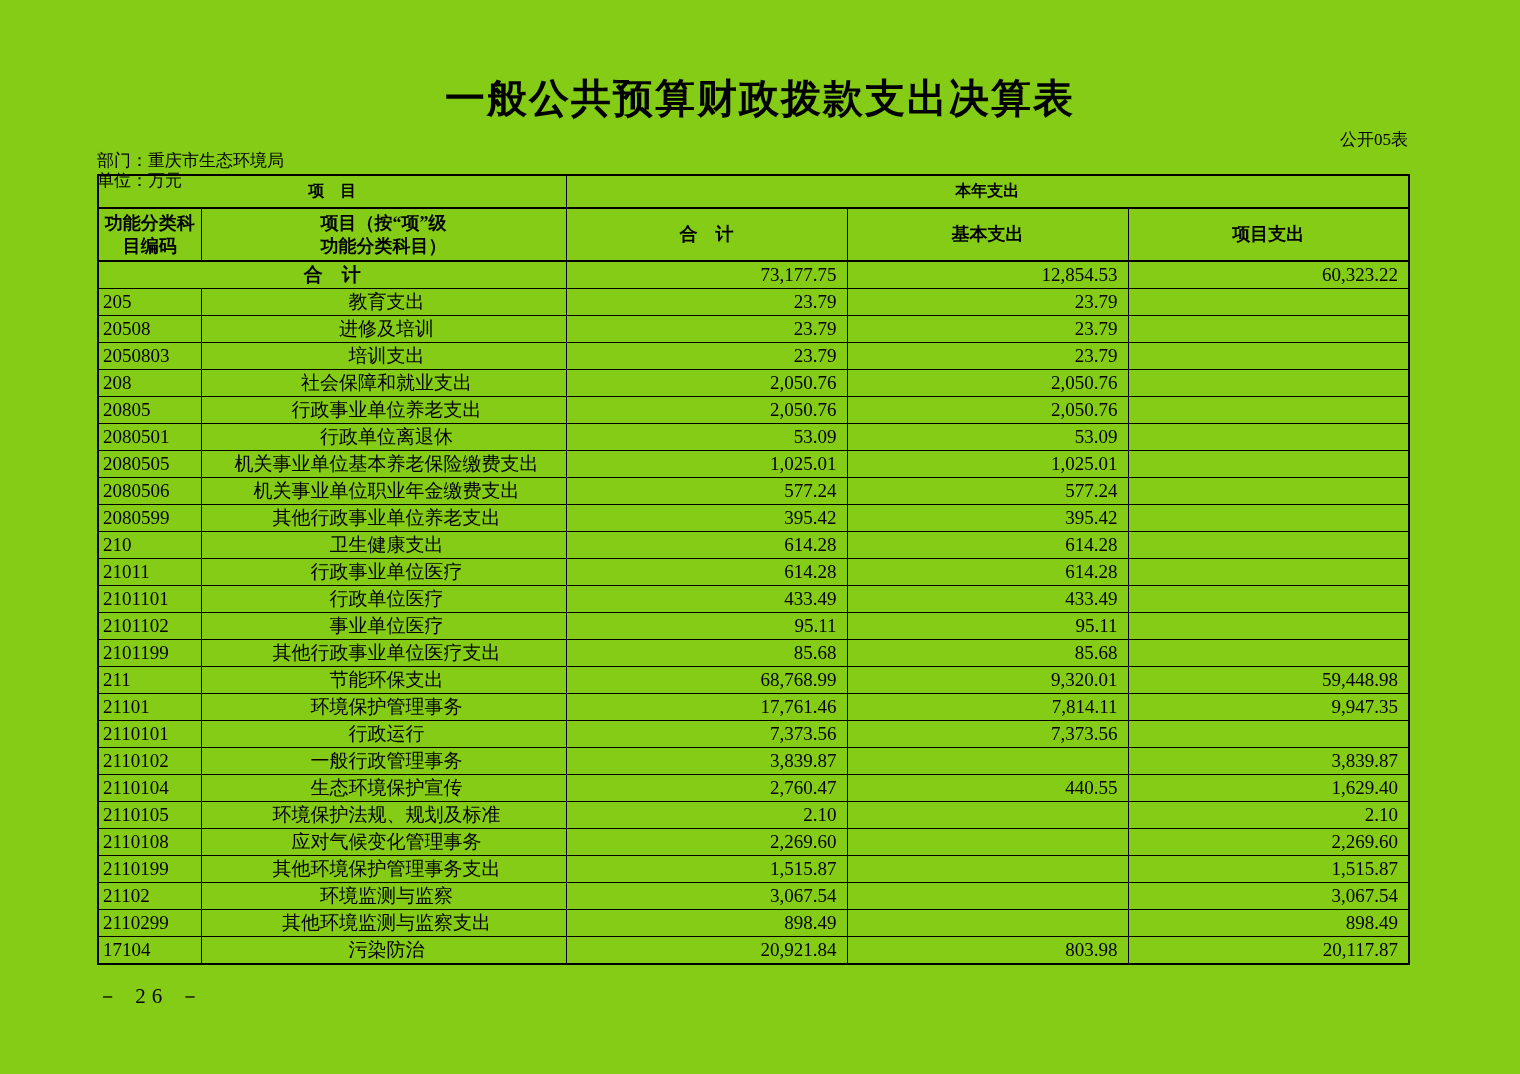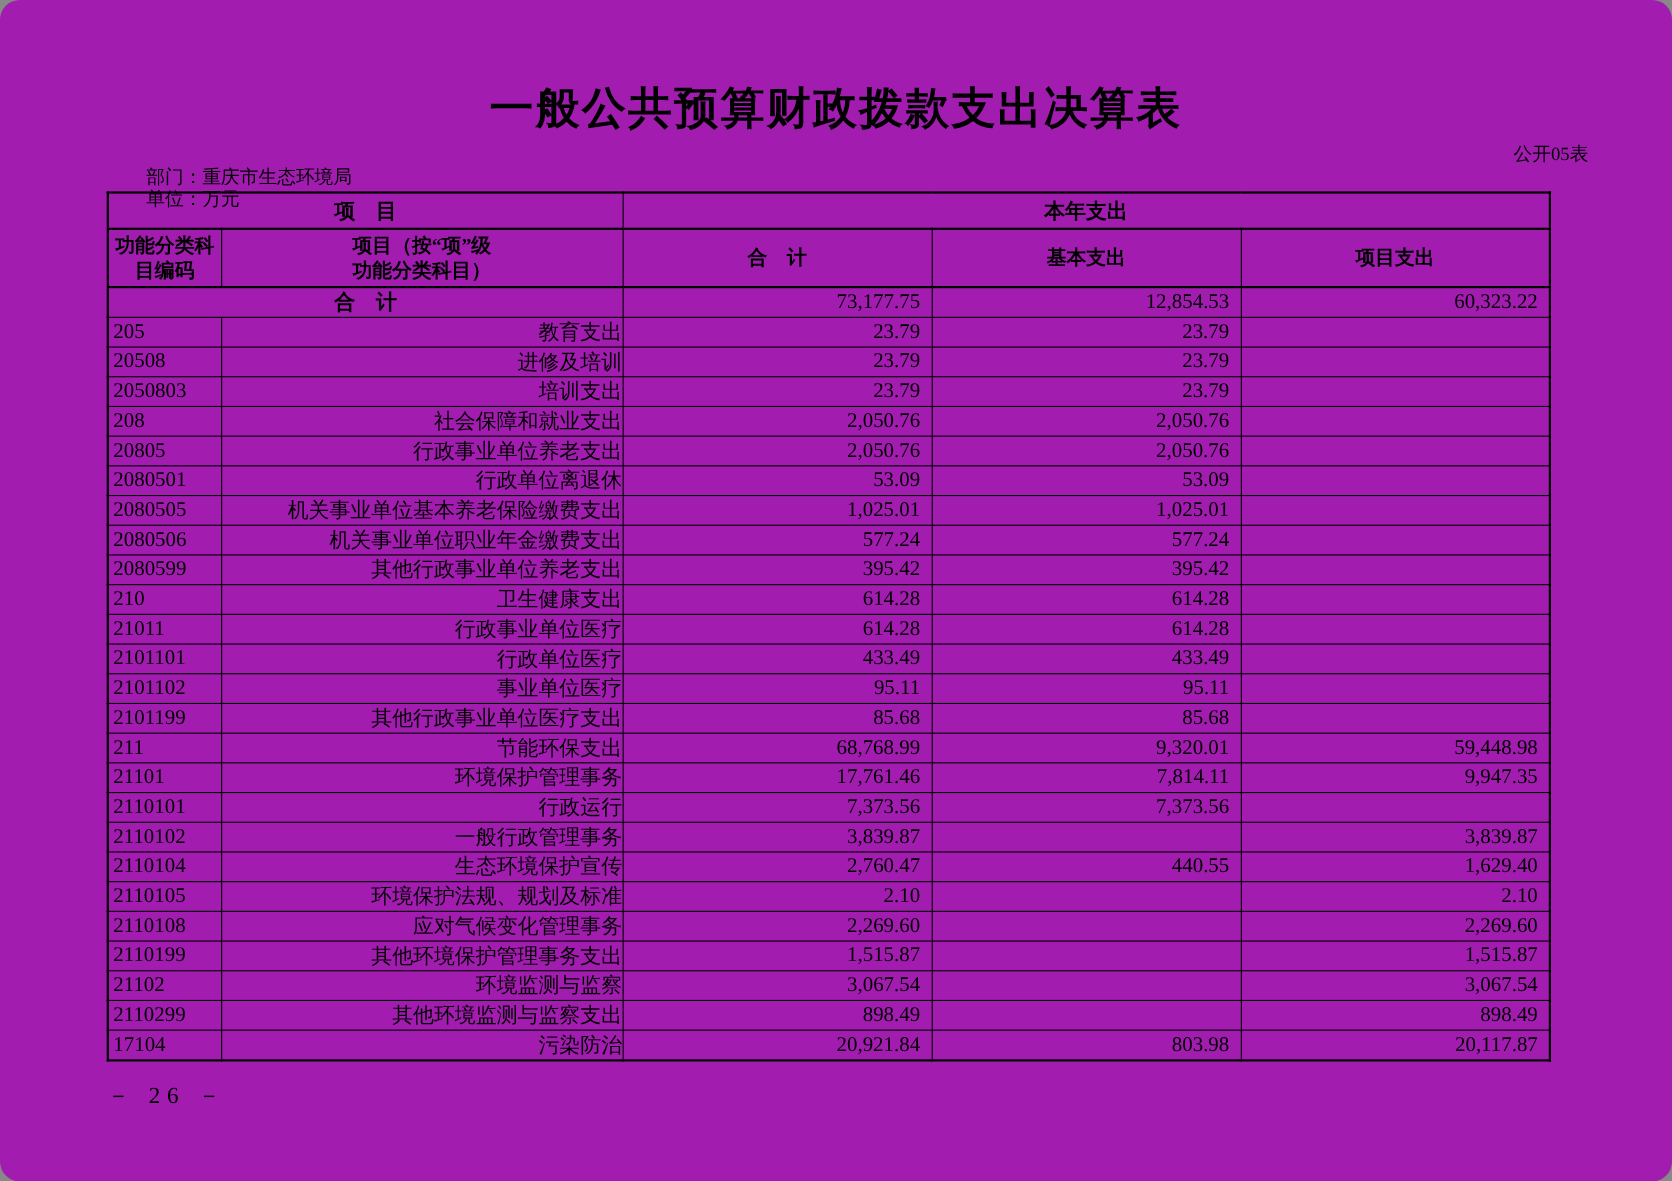--- a/index.html
+++ b/index.html
@@ -2,65 +2,64 @@
 <html><head>
 <meta charset="utf-8">
 <style>
   * { margin: 0; padding: 0; box-sizing: border-box; }
   html, body { background: #888; }
   .page {
     position: relative;
     width: 1520px;
     height: 1074px;
     margin: 0 auto;
-    background: #a21caf;
+    background: #84cc16;
     color: #000000;
     font-family: "Liberation Serif", "DejaVu Serif", serif;
     overflow: hidden;
-    border-radius: 18px;
   }
   .doc-title {
     position: absolute;
     top: 76px;
     left: 0;
     width: 100%;
     text-align: center;
     font-size: 40px;
     font-weight: bold;
     letter-spacing: 2px;
     line-height: 46px;
   }
-  .meta-band { position: absolute; left: 97px; width: 1311px; font-size: 17px; line-height: 20px; margin-left: 36px; }
+  .meta-band { position: absolute; left: 97px; width: 1311px; font-size: 17px; line-height: 20px; }
   .table-code-band { top: 130px; text-align: right; }
   .dept-unit-band { top: 151px; display: flex; justify-content: space-between; flex-direction: column; }
   .budget-table {
     position: absolute;
     top: 174px;
     left: 97px;
     width: 1311px;
     border-collapse: collapse;
     table-layout: fixed;
     border: 2px solid #000;
     font-size: 19px;
   }
   .budget-table td, .budget-table th {
     border: 1px solid #000;
     overflow: hidden;
     white-space: nowrap;
     vertical-align: middle;
     font-weight: normal;
   }
   .budget-table thead th { font-weight: bold; text-align: center; white-space: pre-line; }
-  .hdr-row1 th { height: 33px; border-bottom: 2px solid #000; font-size: 19px; }
+  .hdr-row1 th { height: 33px; border-bottom: 2px solid #000; font-size: 16px; }
   .hdr-row2 th { height: 53px; border-bottom: 2px solid #000; font-size: 18px; line-height: 23px; }
   .total-row td { height: 27px; }
   .total-row .label-cell { text-align: center; font-weight: bold; }
   tbody tr.data-row td { height: 26.3px; }
   .code-cell { text-align: left; padding-left: 4px; }
-  .name-cell { text-align: right; padding-left: 6px; }
+  .name-cell { text-align: center; padding-left: 6px; }
   .num-cell { text-align: right; padding-right: 10px; }
   .bold { font-weight: bold; }
   .page-footer {
     position: absolute;
     top: 982px;
     left: 97px;
     width: 1311px;
     text-align: left;
     font-size: 21px;
     letter-spacing: 6px;

